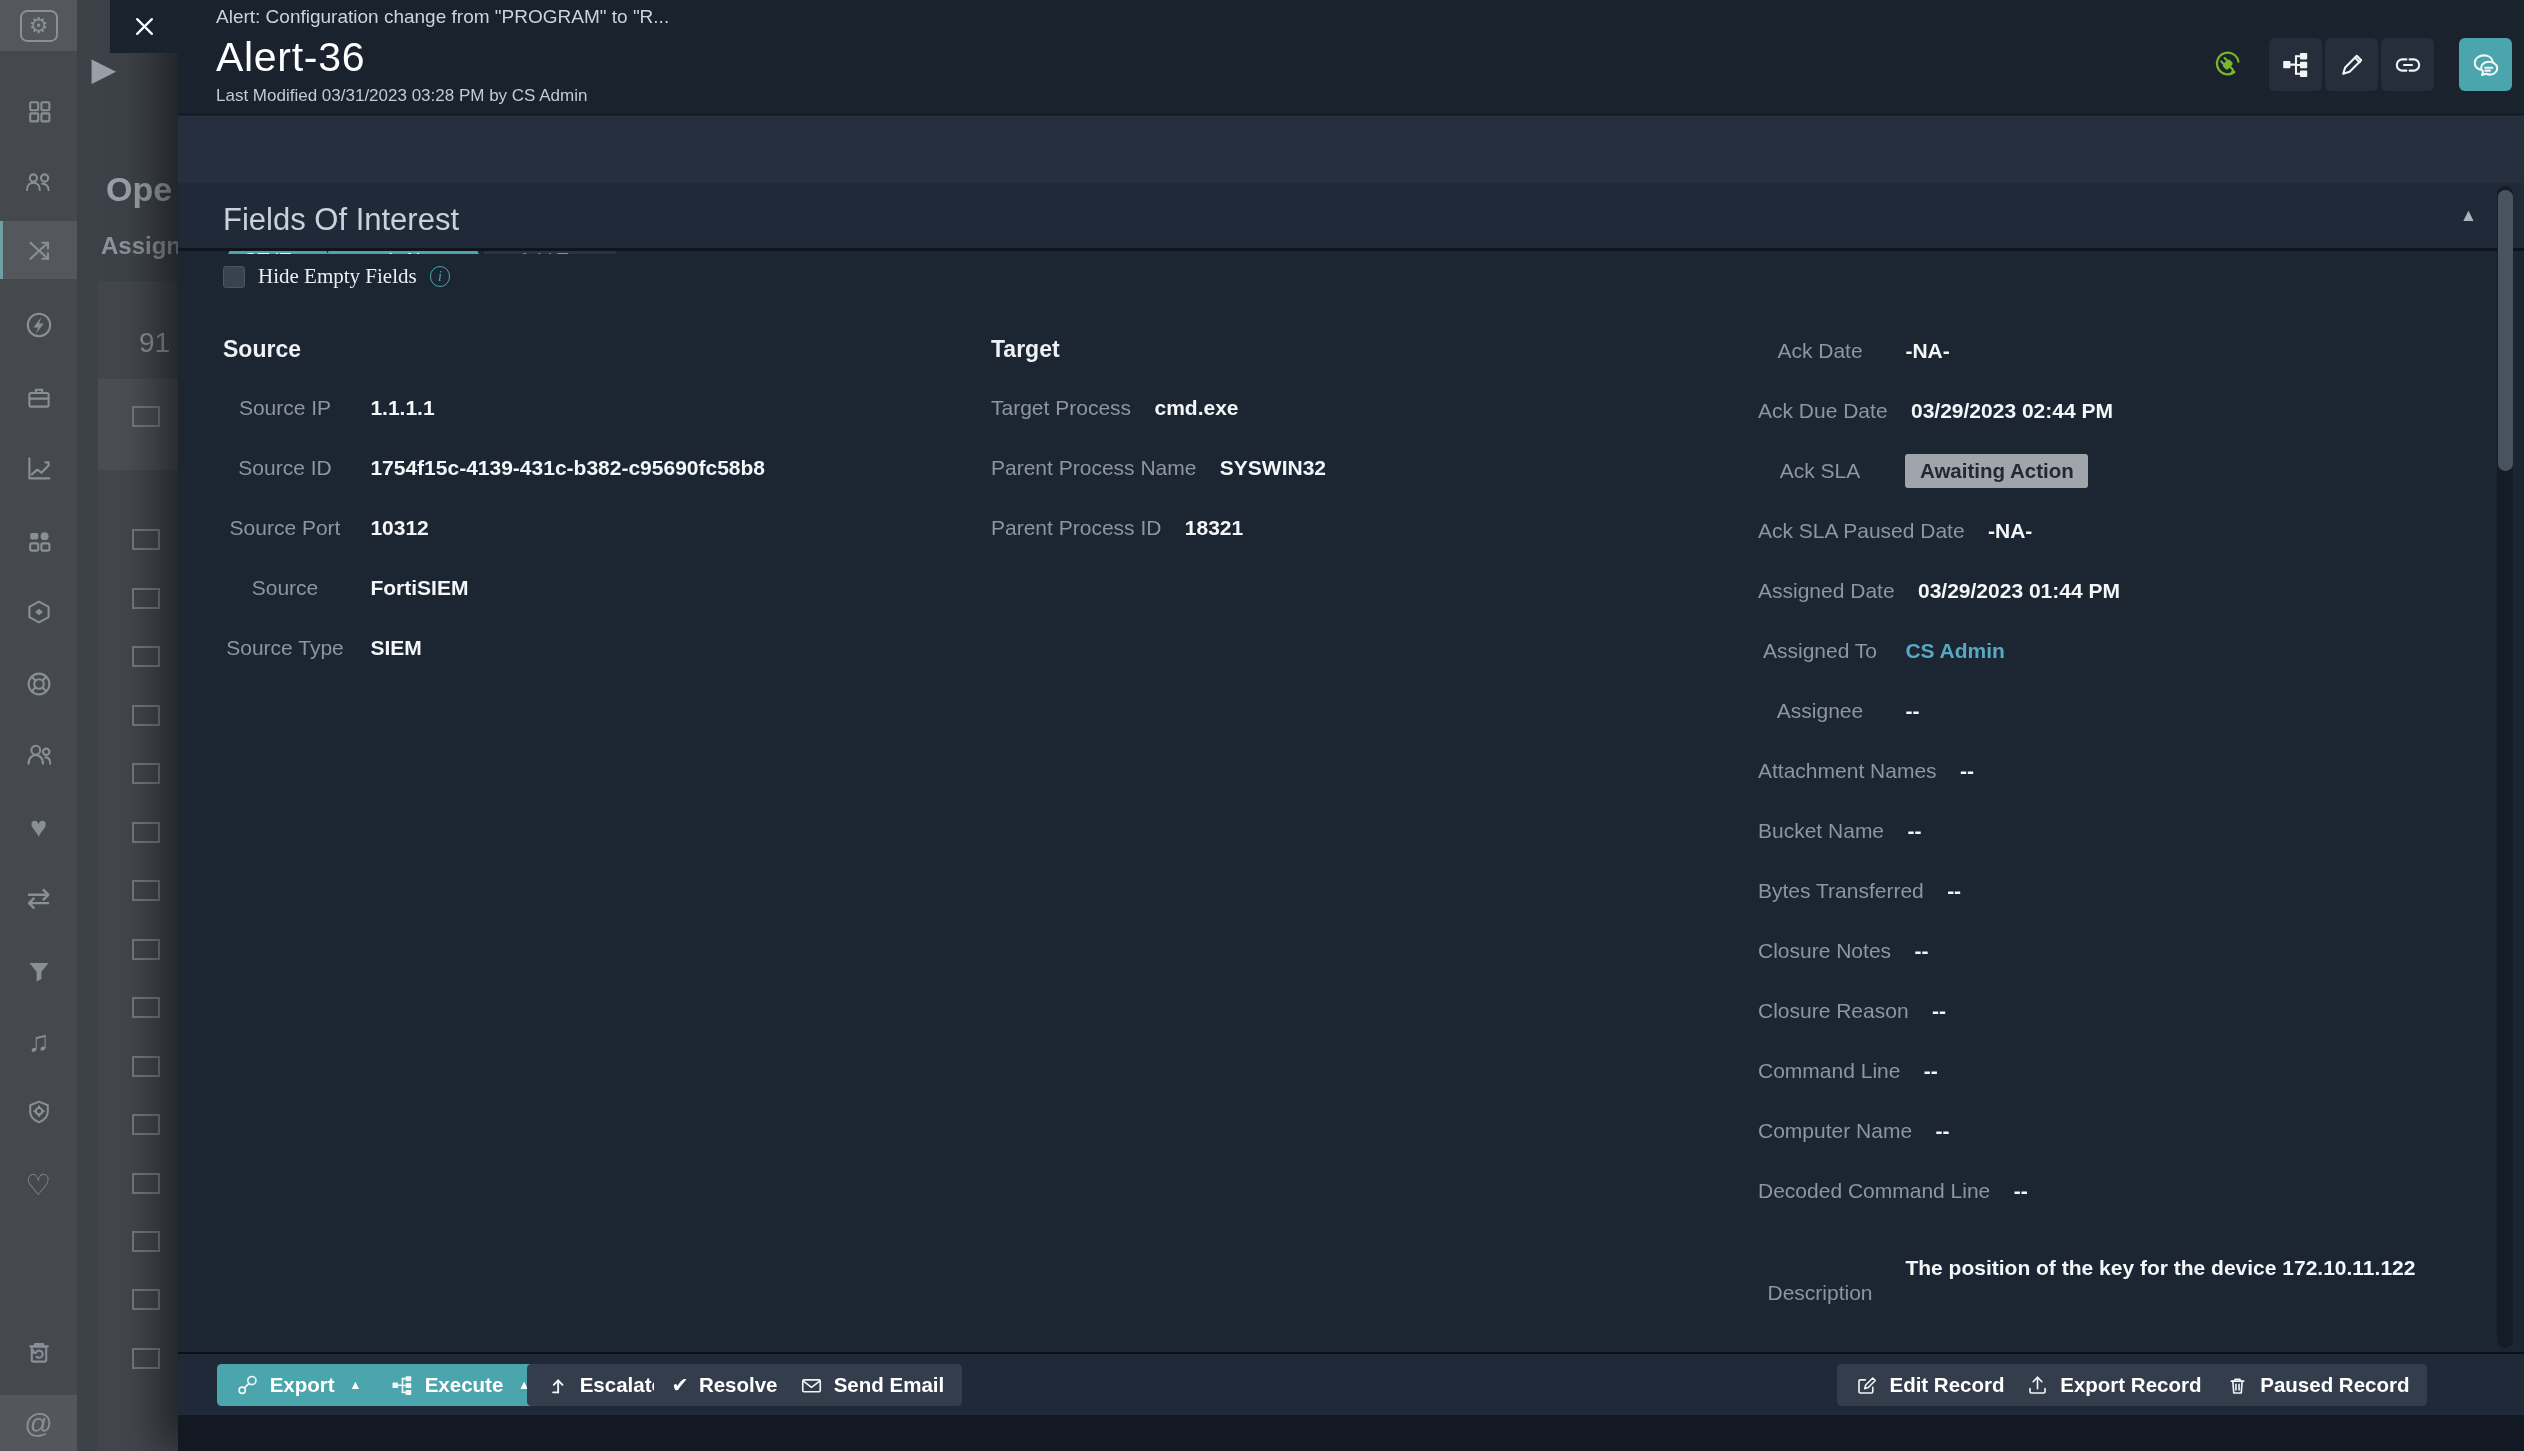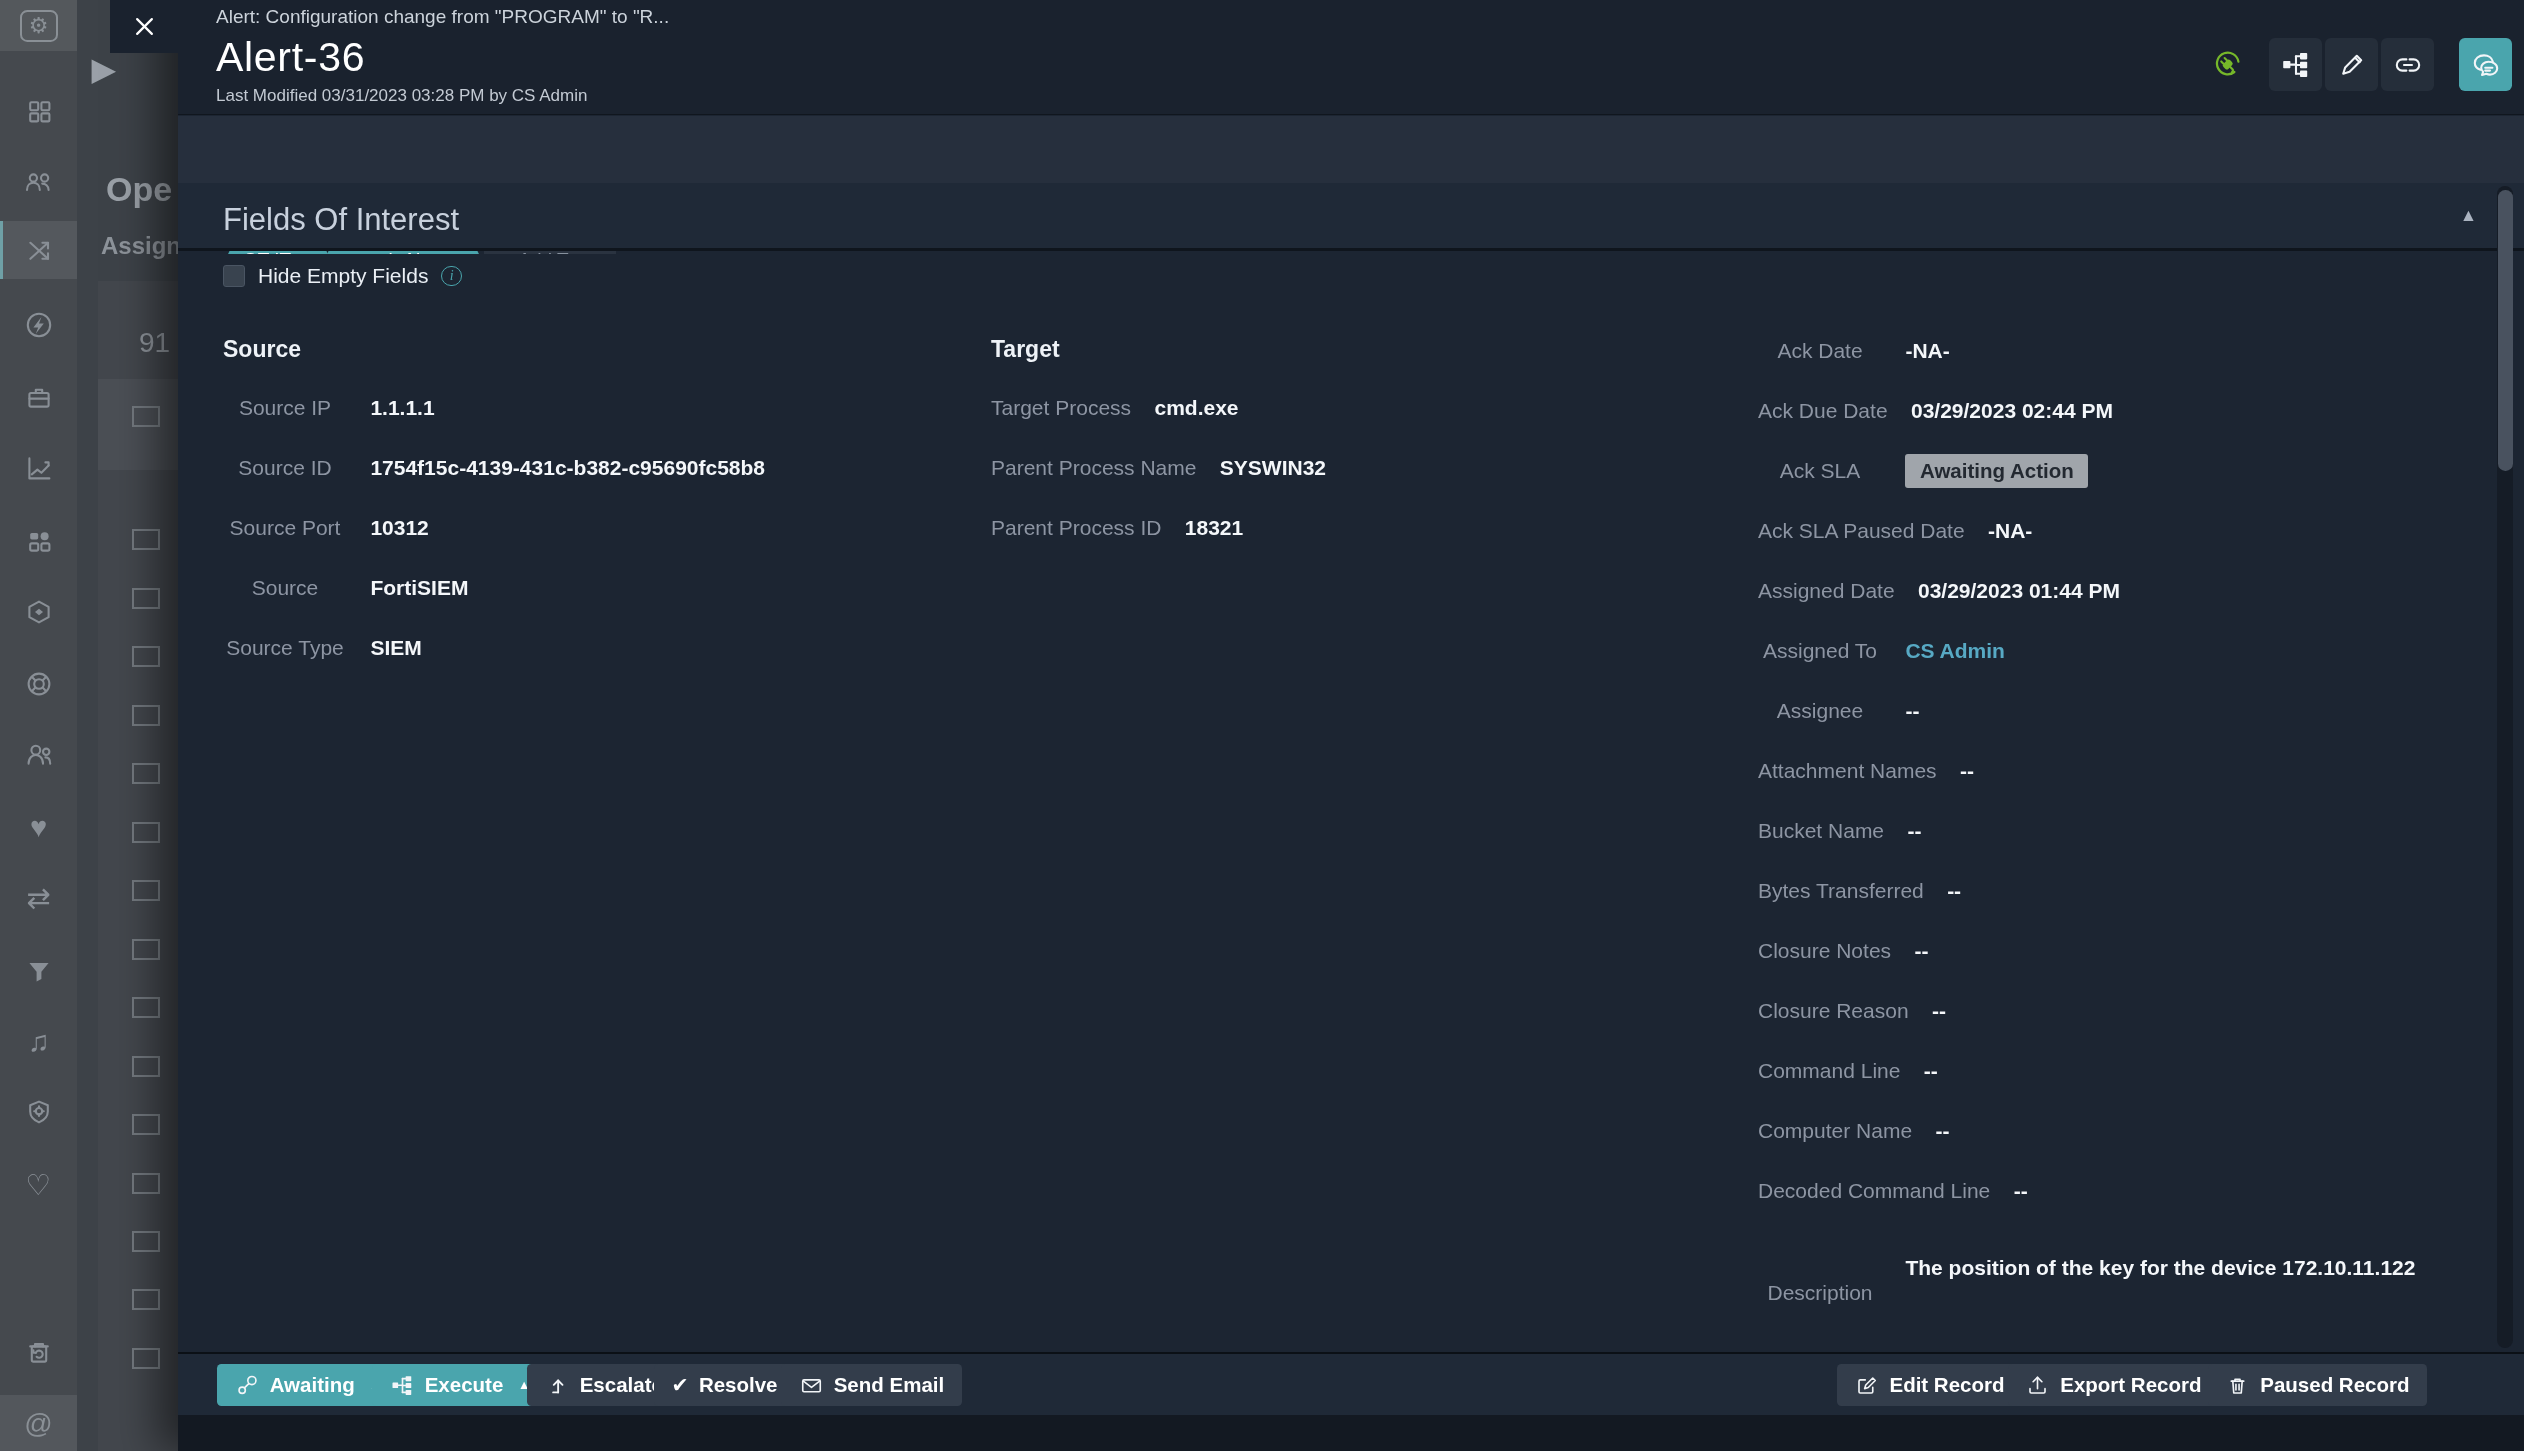--- a/index.html
+++ b/index.html
@@ -51,21 +51,21 @@
 
   
   #foi-bar { position:absolute; left:0; top:183px; width:2347px; height:68px; background:#1f2937; border-bottom:3.7px solid #0f151d; }
   #foi-title { position:absolute; left:45px; top:19px; font-size:31px; color:#c8d1dd; }
   #foi-caret { position:absolute; right:48px; top:22px; font-size:17.5px; color:#aab3c0; }
 
   
   #content { position:absolute; left:0; top:254px; width:2347px; height:1098px; background:#1c2532; overflow:hidden; }
   #hide-empty { position:absolute; left:45px; top:10.2px; display:flex; align-items:center; gap:13px; }
   #hide-empty .cbx { width:22px; height:22px; background:#39434f; border:1.5px solid #4a5563; border-radius:2.9px; }
-  #hide-empty .lbl { font-size:21px; color:#eaeff5; }
+  #hide-empty .lbl { font-size:21px; color:#eaeff5;font-family:Liberation Serif, serif; }
   .info-dot { width:20.5px; height:20.5px; border:1.5px solid #4aa5ad; border-radius:50%; color:#4aa5ad; font-size:14px; display:flex; align-items:center; justify-content:center; font-style:italic; font-family:"Liberation Serif",serif; }
 
   .fcol { position:absolute; top:67px; width:760px; }
   .fcol-0 { left:45px; } .fcol-1 { left:813px; } .fcol-2 { left:1580px; }
   .fcol-title { height:57px; display:flex; align-items:center; font-size:23px; font-weight:700; color:#eef2f7; }
   .frow { display:flex; align-items:center; height:60px; font-size:21px; white-space:nowrap; }
   .flabel { min-width:124px; margin-right:23.4px; color:#8d95a3; flex-shrink:0;text-align:center; }
   .fvalue { color:#f4f7fa; font-weight:700; }
   .fbadge { background:#a0a5ab; color:#232931; font-weight:700; font-size:20.5px; padding:5.1px 14.6px; border-radius:2.9px; }
   .flink { color:#57a9c4; }
@@ -456,21 +456,21 @@
 
   <div id="footer-bar">
     <div class="fbtn primary" style="left:39px">
       <svg viewBox="0 0 40 40">
           <g class="wstroke">
             <circle cx="11.5" cy="27.5" r="5"></circle>
             <circle cx="27" cy="12" r="6.5"></circle>
             <path d="M15.5 23.5 L22 17"></path>
           </g>
         </svg>
-      <span>Awaiting</span>
+      <span>Export</span>
       <span class="caret">▲</span>
     </div>
     <div class="fbtn primary" style="left:194px">
       <svg viewBox="0 0 40 40">
           <g class="wfill">
             <rect x="4" y="15" width="9" height="9" rx="1"></rect>
             <rect x="25" y="5" width="9" height="8" rx="1"></rect>
             <rect x="25" y="16" width="9" height="8" rx="1"></rect>
             <rect x="25" y="27" width="9" height="8" rx="1"></rect>
           </g>

